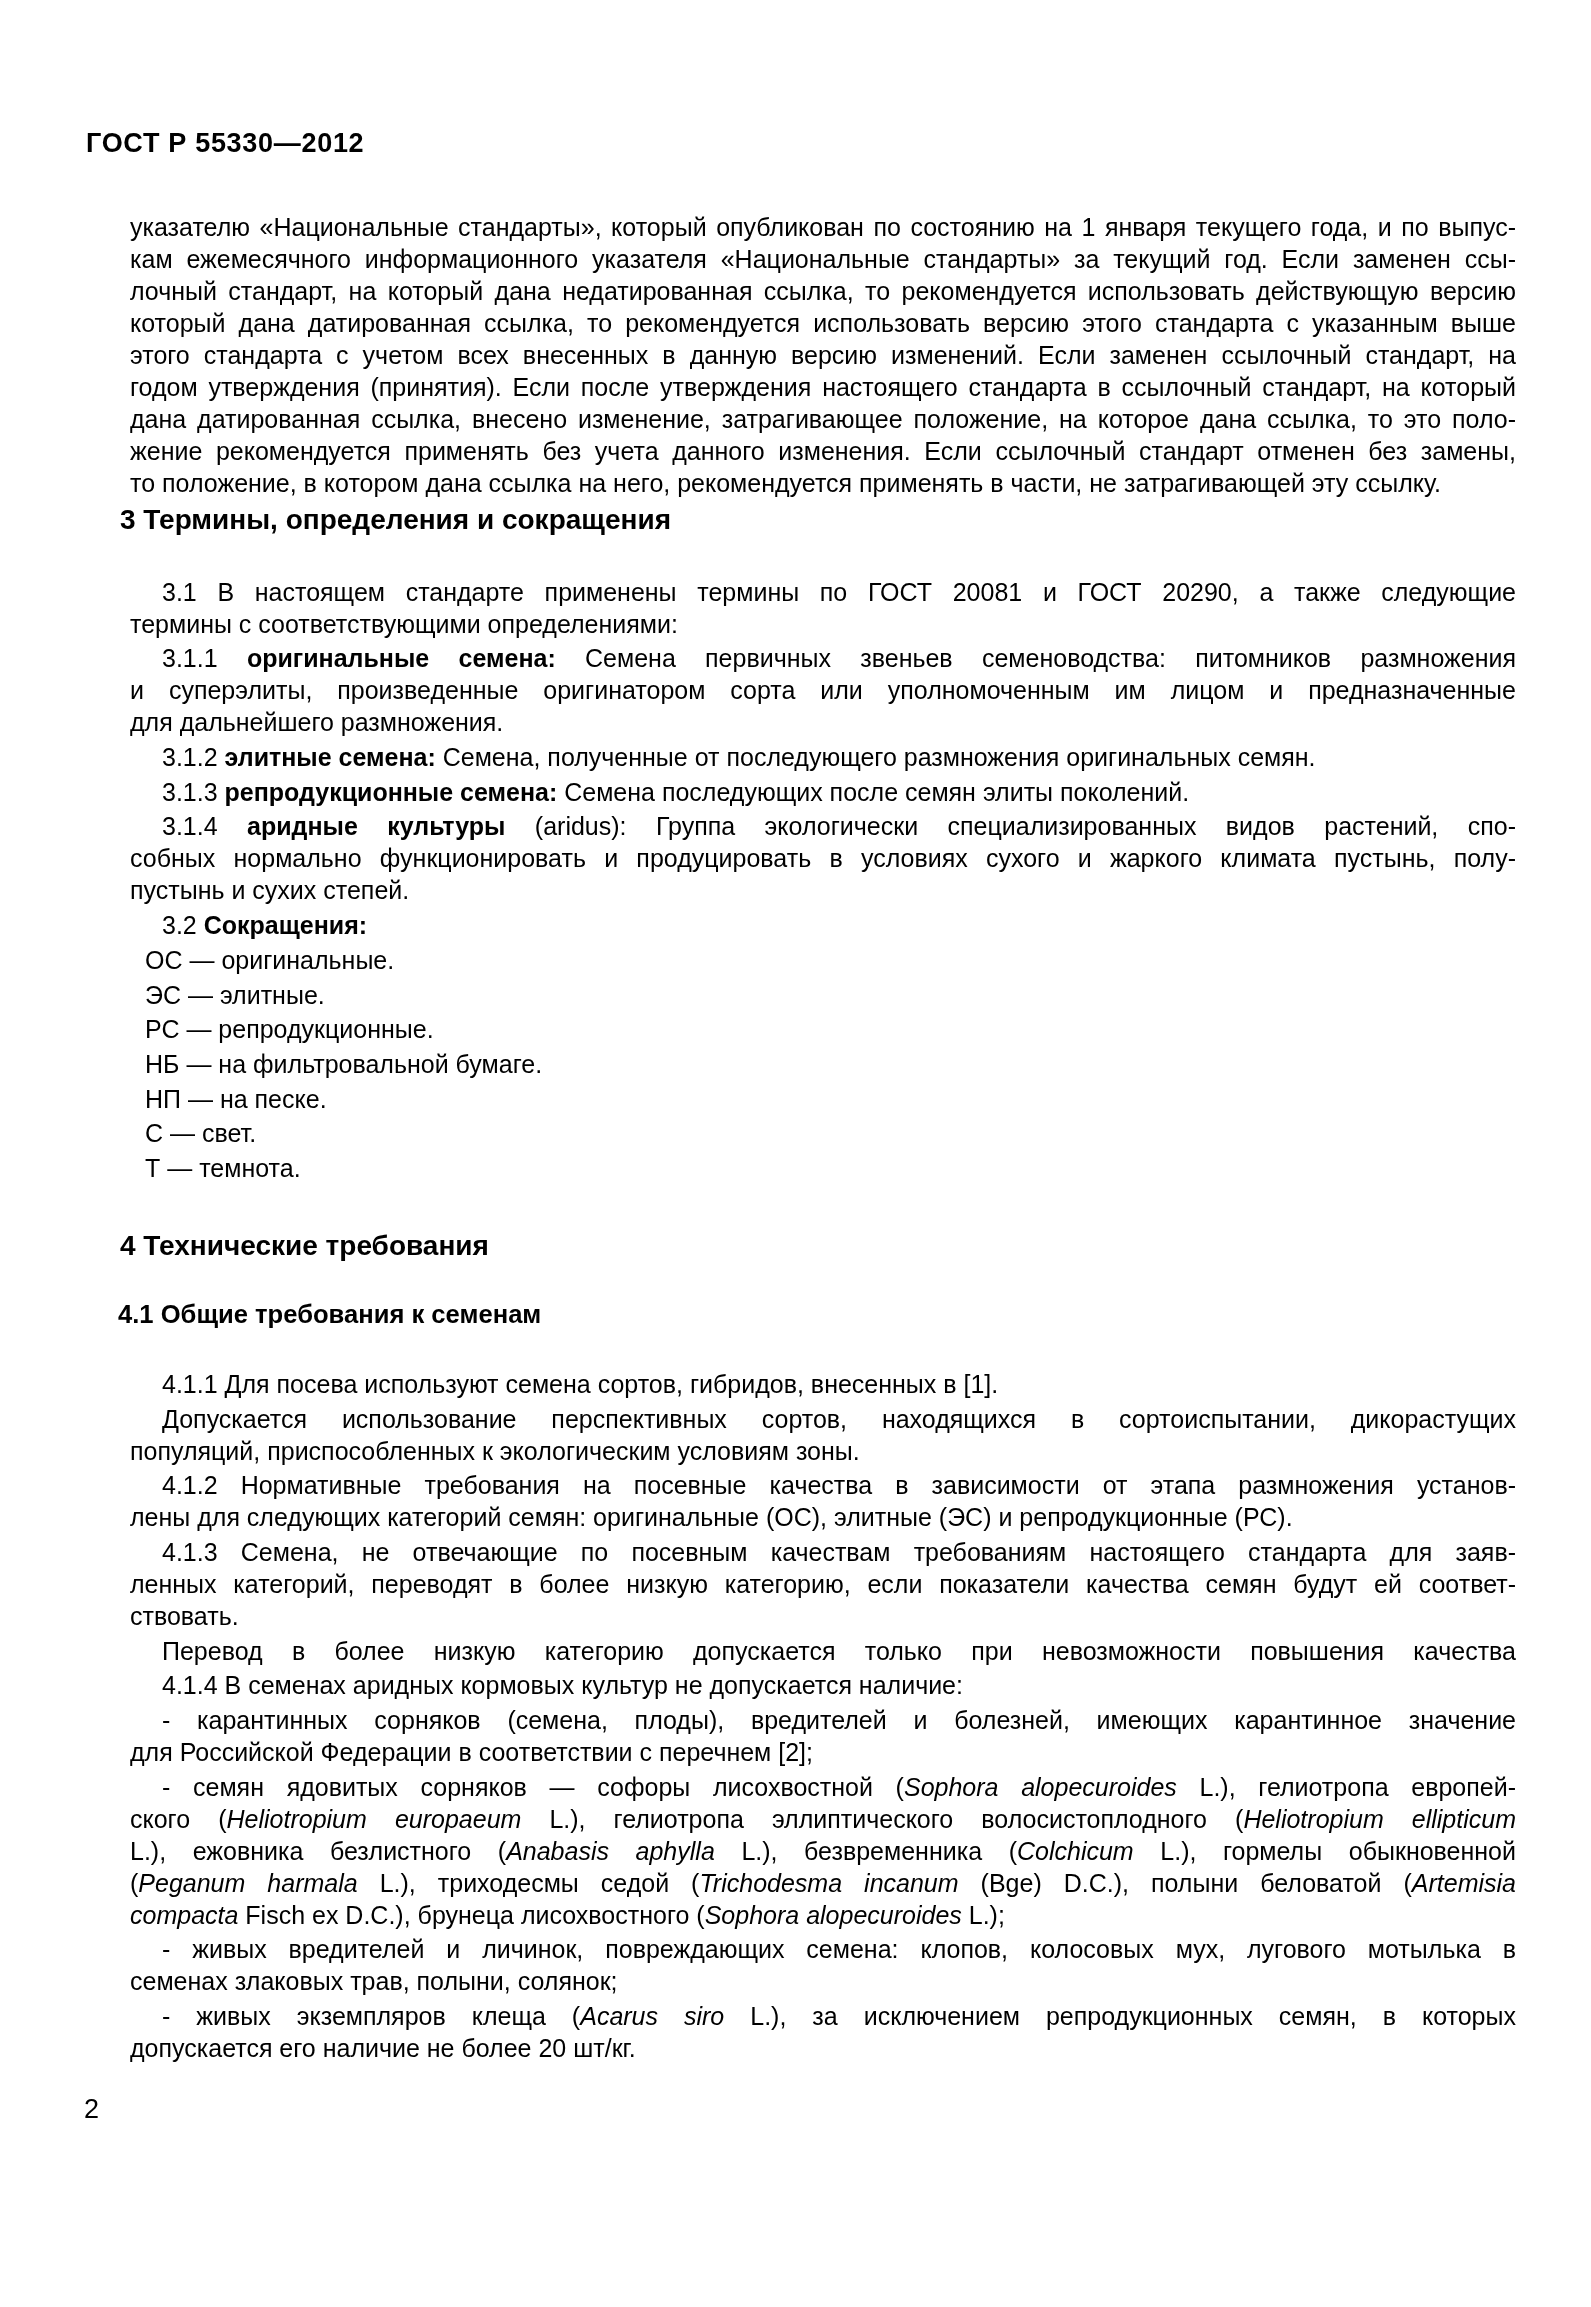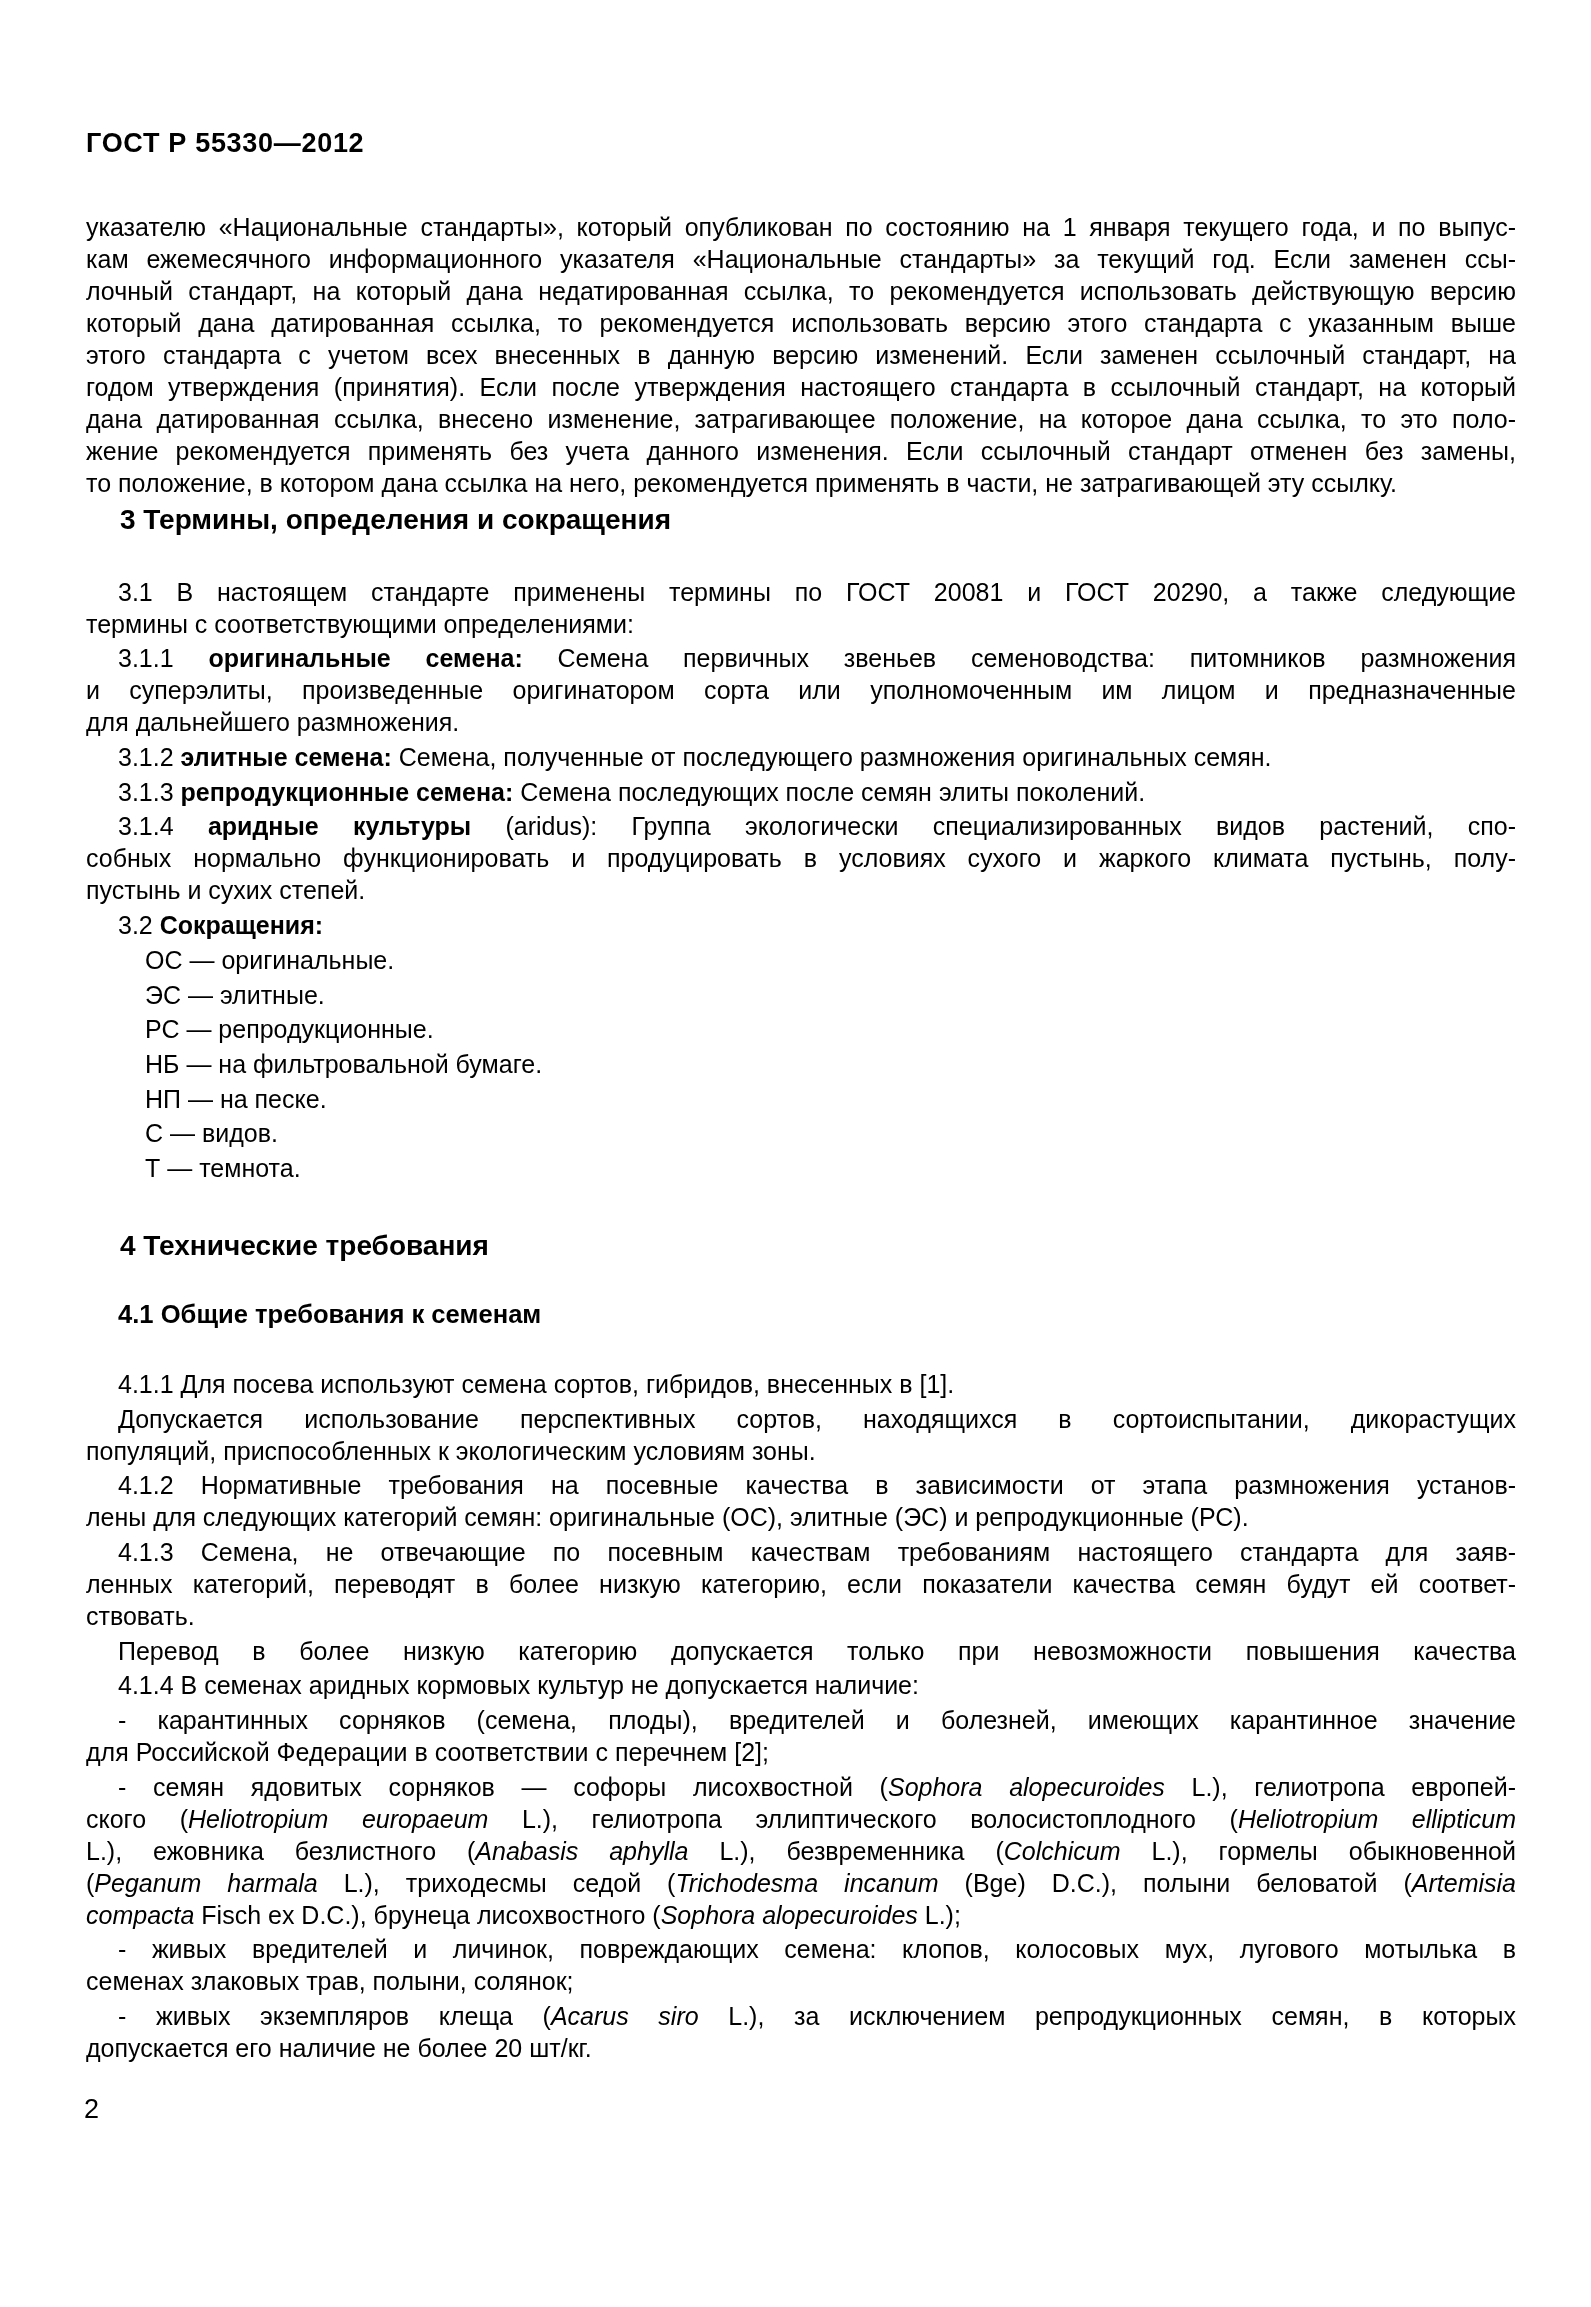--- a/index.html
+++ b/index.html
@@ -27,20 +27,21 @@
   }
   .doc-body { margin-top: 53px; }
 
   .block + .block { margin-top: 2.7px; }
 
   .paragraph .line {
     font-size: 25px;
     line-height: 32px;
     text-align: justify;
     text-align-last: justify;
+    margin-left: 44px;
     -moz-text-align-last: justify;
   }
   .paragraph .line.last {
     text-align: left;
     text-align-last: left;
     -moz-text-align-last: left;
   }
   .paragraph .line.first-indent { text-indent: 32px; }
 
   .abbr .line {
@@ -134,21 +135,21 @@
         <div class="block abbr" data-name="abbr-rs">
           <div class="line last" data-name="text-line">РС — репродукционные.</div>
         </div>
         <div class="block abbr" data-name="abbr-nb">
           <div class="line last" data-name="text-line">НБ — на фильтровальной бумаге.</div>
         </div>
         <div class="block abbr" data-name="abbr-np">
           <div class="line last" data-name="text-line">НП — на песке.</div>
         </div>
         <div class="block abbr" data-name="abbr-s">
-          <div class="line last" data-name="text-line">С — видов.</div>
+          <div class="line last" data-name="text-line">С — свет.</div>
         </div>
         <div class="block abbr" data-name="abbr-t">
           <div class="line last" data-name="text-line">Т — темнота.</div>
         </div>
         <div class="block heading" data-name="section-4-heading">
           <div class="line last" data-name="text-line">4 Технические требования</div>
         </div>
         <div class="block subheading" data-name="clause-4-1-heading">
           <div class="line last" data-name="text-line">4.1 Общие требования к семенам</div>
         </div>

